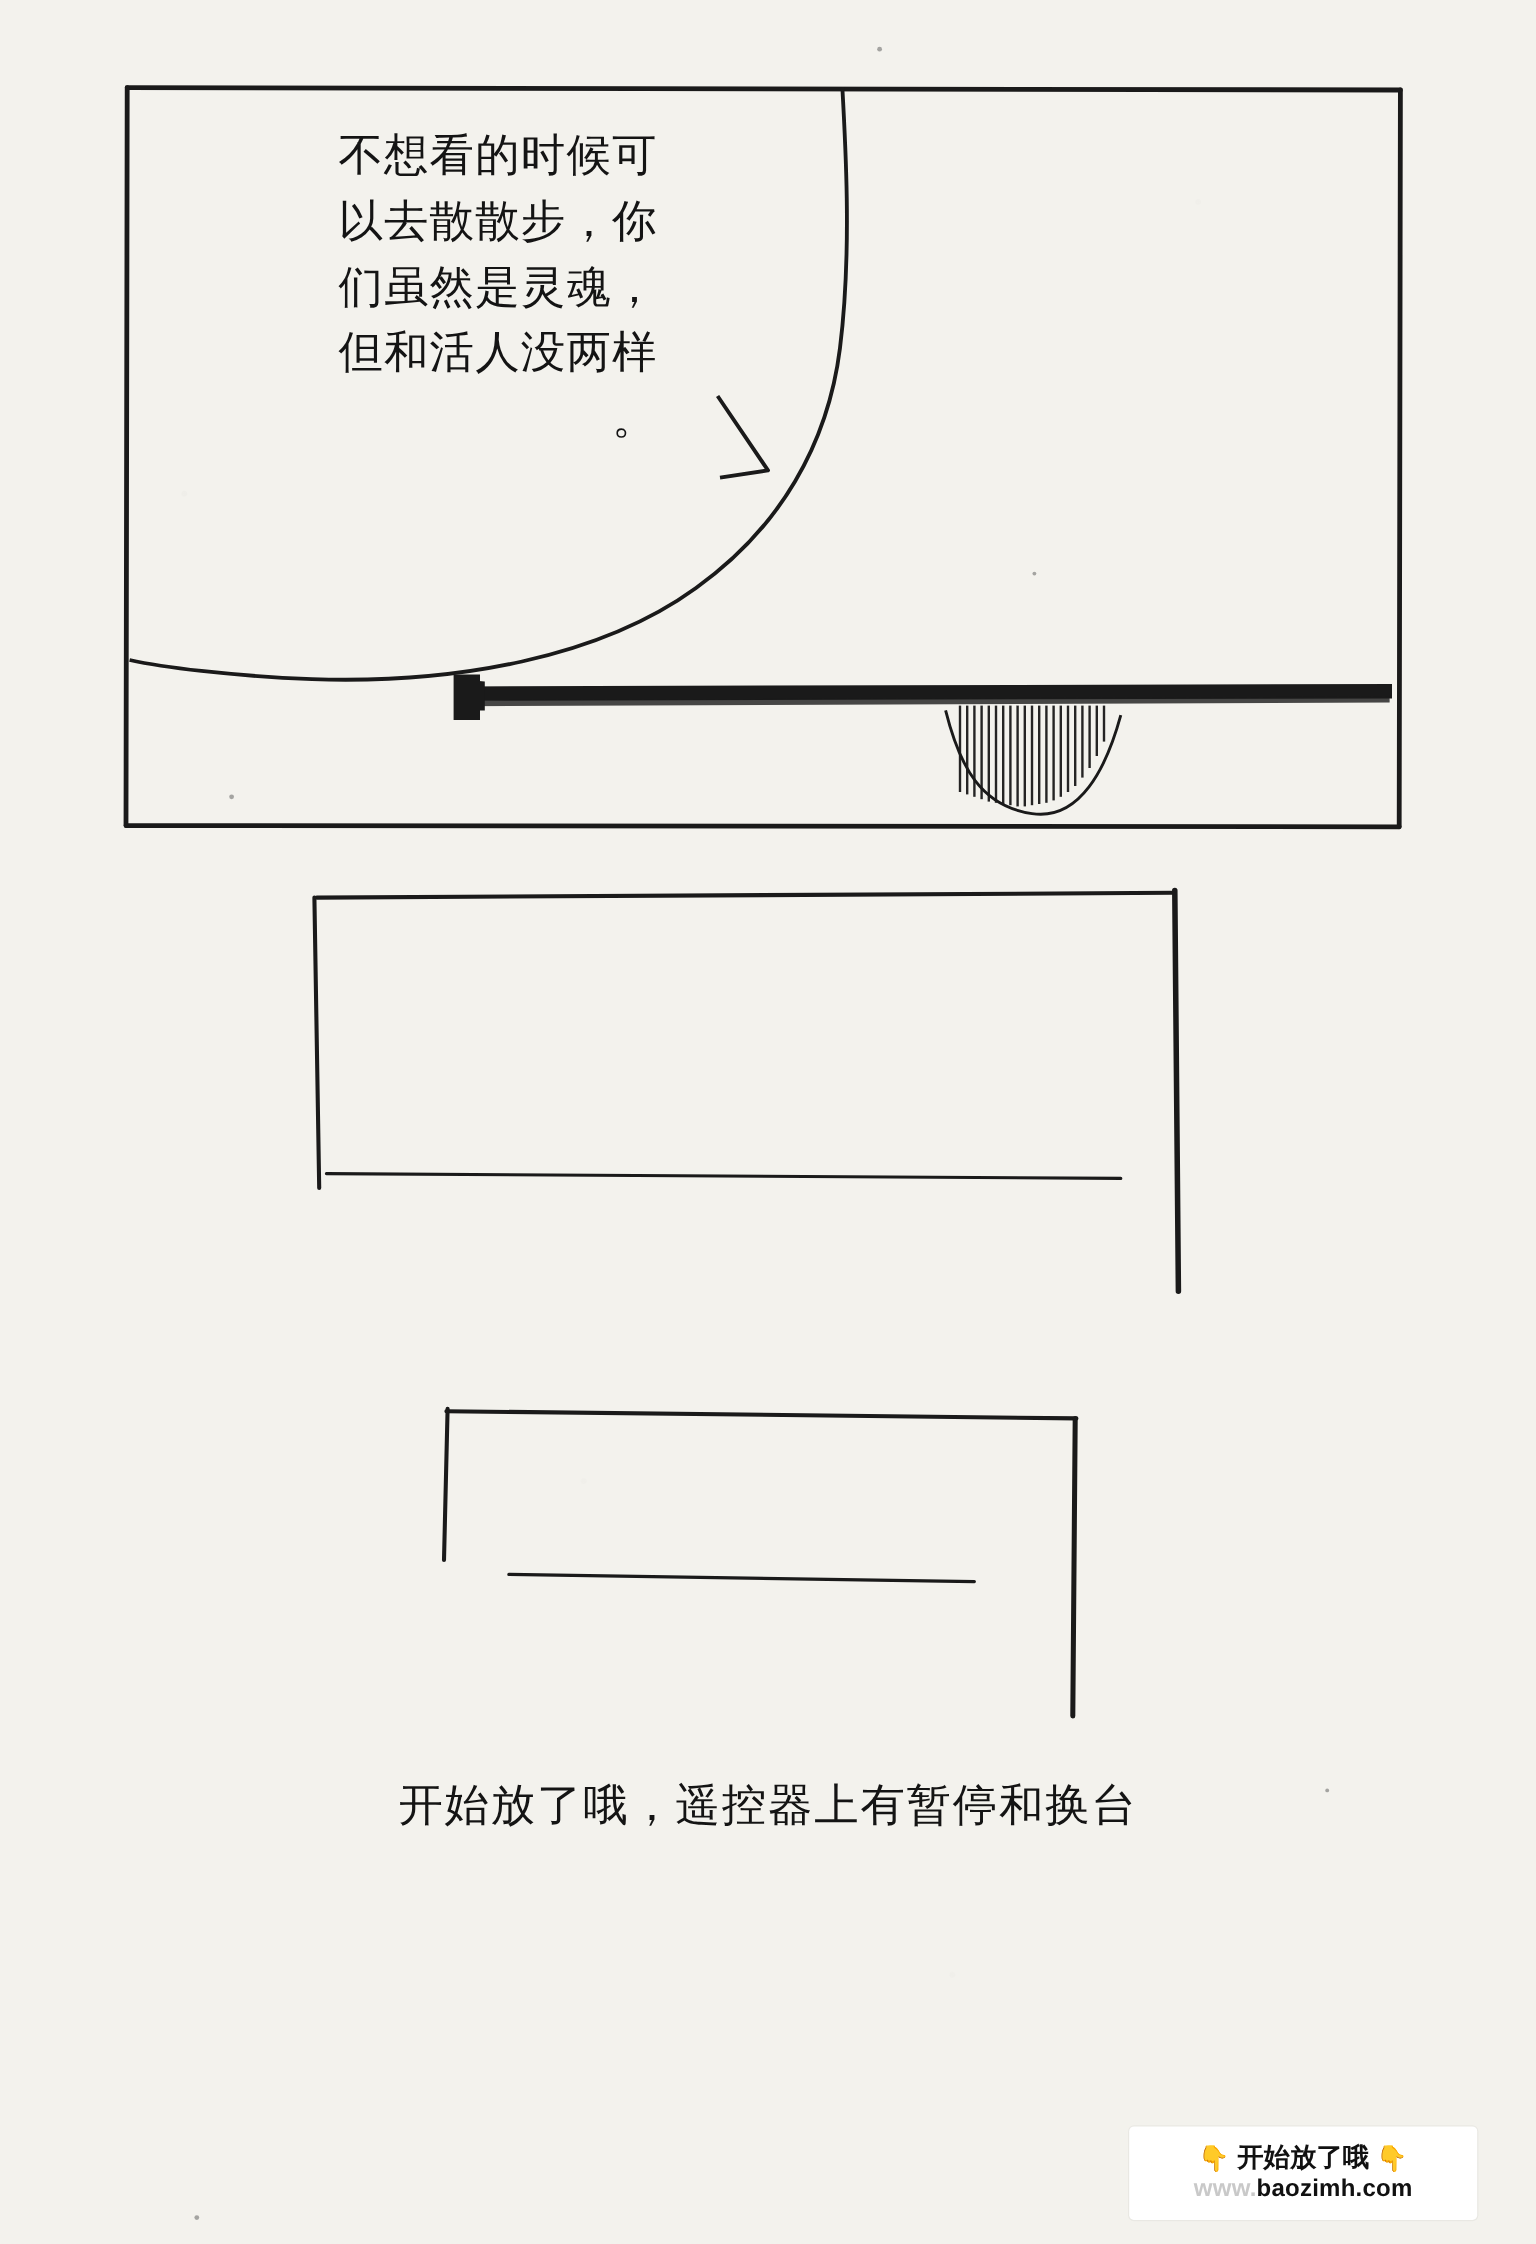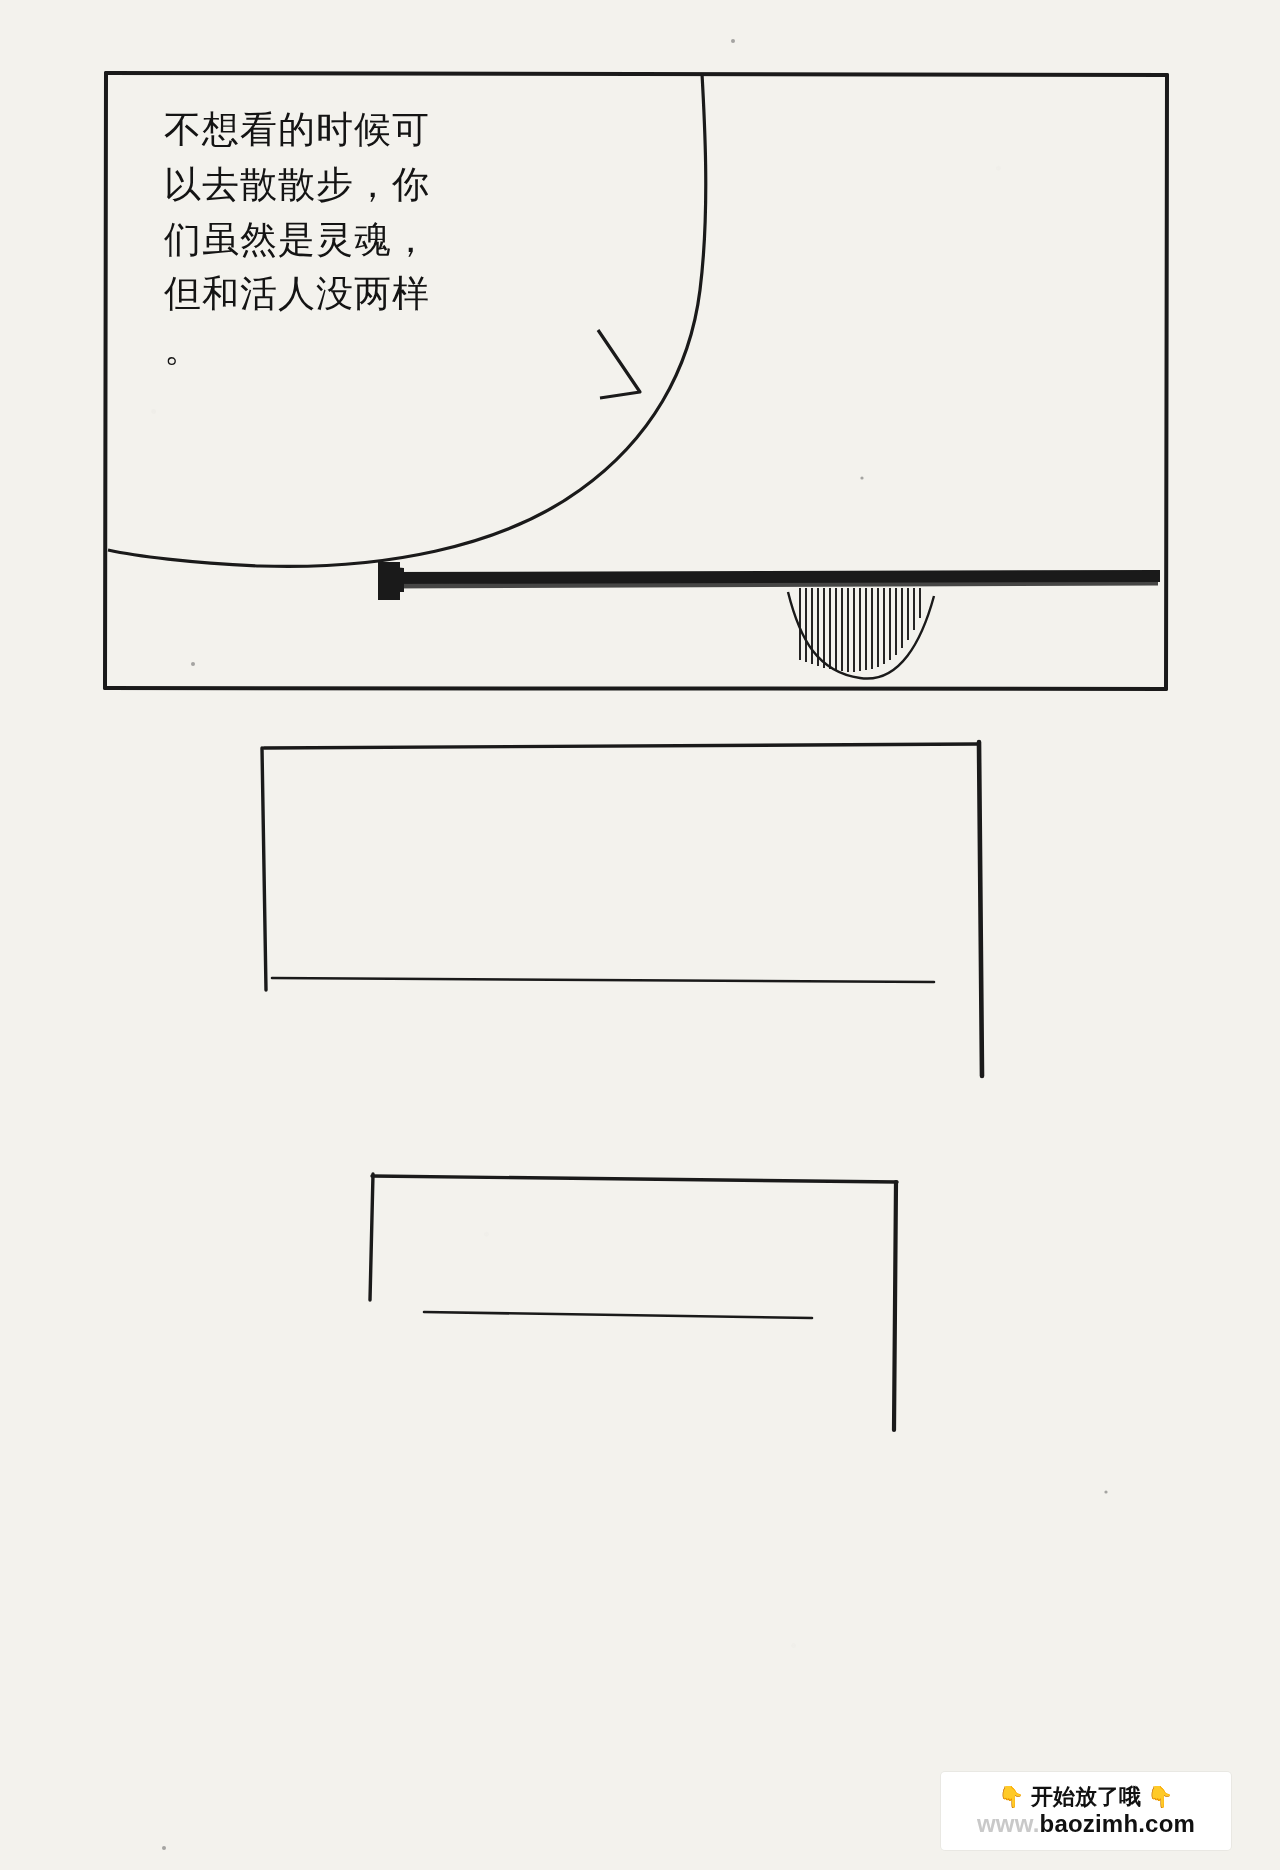--- a/index.html
+++ b/index.html
@@ -36,30 +36,31 @@
   .panel-svg {
     position: absolute;
     left: 0; top: 0;
     width: 1280px;
     height: 1870px;
   }
 
   
   .balloon-text {
     position: absolute;
-    left: 164px;
+    left: 148px;
     top: 103px;
     width: 400px;
     font-family: "DejaVu Sans", sans-serif;
     font-size: 37px;
     line-height: 1.48;
     color: #141414;
     letter-spacing: 1px;
     white-space: pre-line;
     font-weight: 500;
+    text-align: right;
   }
 
   
   .caption {
     position: absolute;
     left: 0;
     top: 1480px;
     width: 1280px;
     text-align: center;
     font-family: "DejaVu Sans", sans-serif;
@@ -97,21 +98,21 @@
     line-height: 1;
   }
   .wm-hand {
     font-size: 21px;
     color: #f5b301;
     line-height: 1;
   }
   .wm-row2 {
     margin-top: 4px;
     font-family: "Liberation Sans", sans-serif;
-    font-size: 24px;
+    font-size: 20px;
     font-weight: 700;
     letter-spacing: 0.2px;
     line-height: 1;
     color: #111;
   }
   .wm-www { color: #c9c9c9; }
 </style>
 </head>
 <body>
 
@@ -196,20 +197,21 @@
       <circle cx="1106" cy="1492" r="1.6"></circle>
     </g>
   </svg>
 
   <div class="balloon-text">不想看的时候可
 以去散散步，你
 们虽然是灵魂，
 但和活人没两样
 。</div>
 
+  <div class="caption">开始放了哦，遥控器上有暂停和换台</div>
 
   <div class="watermark">
     <div class="wm-row1">
       <span class="wm-hand">👇</span>
       <span>开始放了哦</span>
       <span class="wm-hand">👇</span>
     </div>
     <div class="wm-row2">
       <span class="wm-www">www.</span><span>baozimh.com</span>
     </div>

